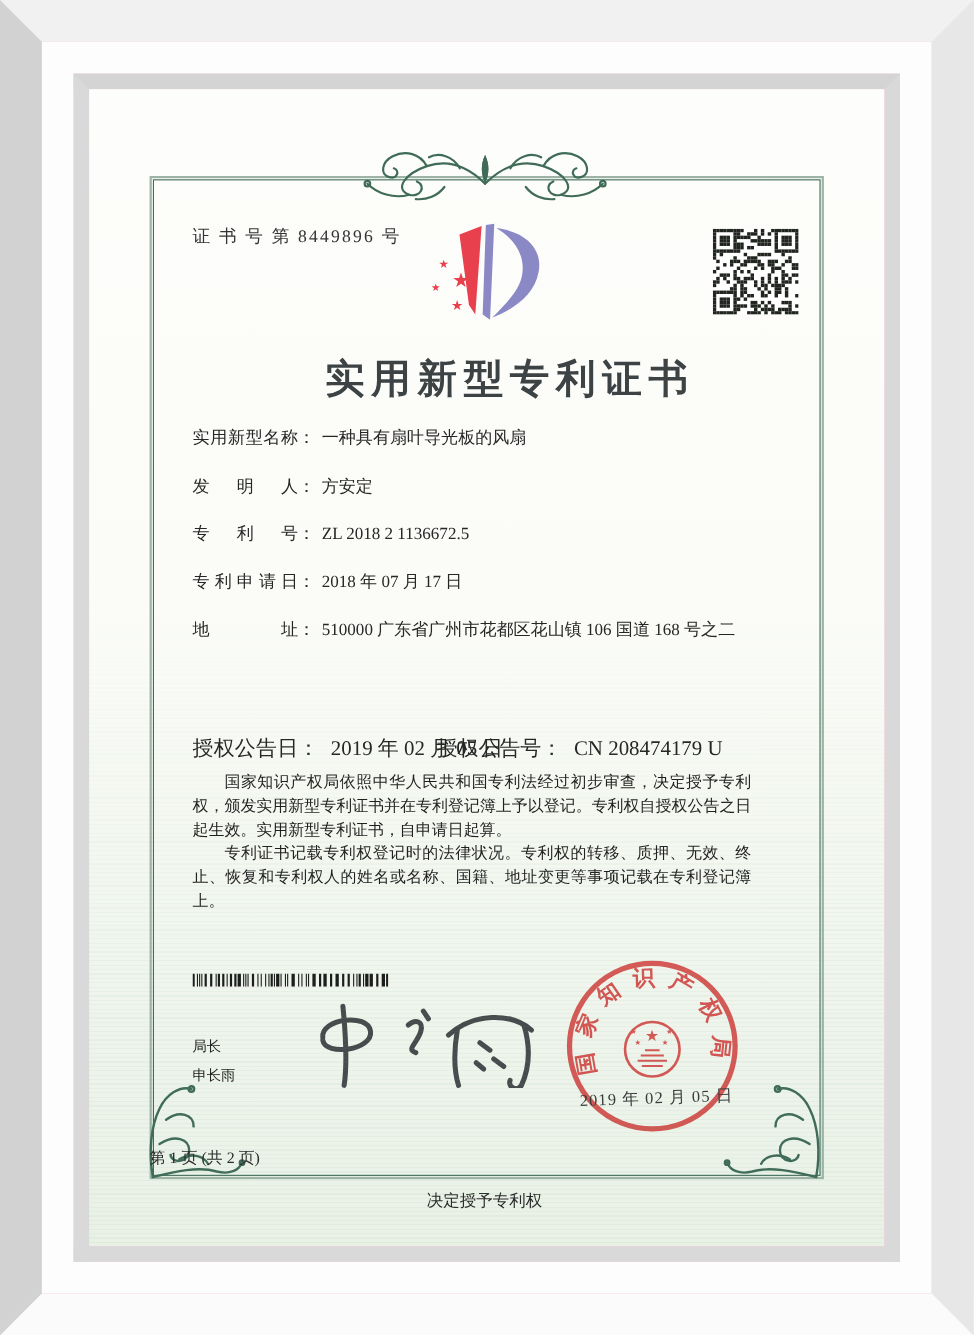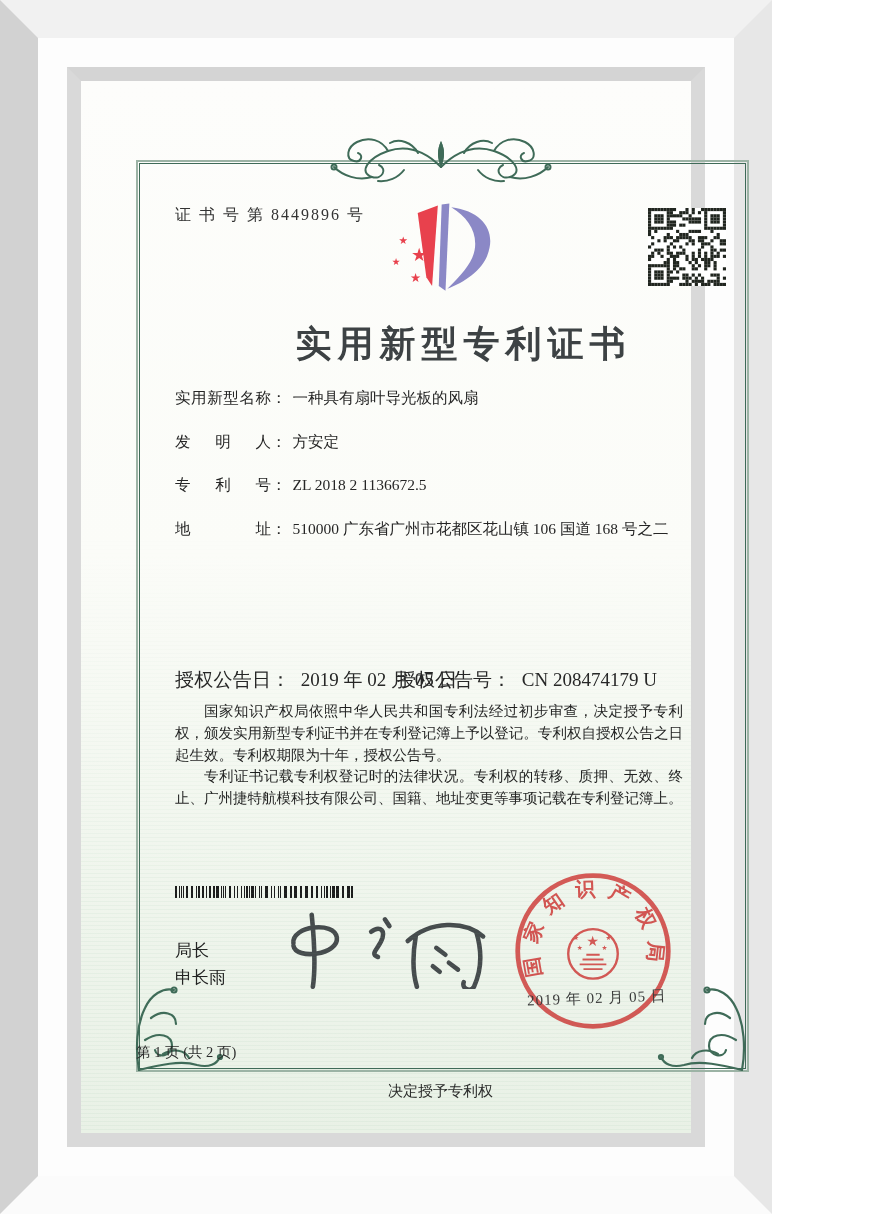--- a/index.html
+++ b/index.html
@@ -1,16 +1,16 @@
 <!DOCTYPE html>
 <html style="--border-green: #3f6b58; --ornament-green: #55826d; --seal-red: #e04a4a; --logo-red: #e8414d; --logo-purple: #8b88c6; --ink: #262626;"><head>
 <meta charset="utf-8">
 <style>
   html,body{margin:0;padding:0;background:#fff;}
-  .stage{position:relative;width:772px;height:1214px;overflow:hidden;
+  .stage{position:relative;width:885px;height:1214px;overflow:hidden;
          font-family:"Liberation Serif",serif;background:#f9a8d4;}
   
   .frame-bevel{position:absolute;inset:0;border:38px solid;
     border-color:#f1f1f1 #e7e7e7 #fbfbfb #d2d2d2;box-sizing:border-box;}
   .frame-face{position:absolute;inset:0;border:29px solid #fdfdfd;
     box-shadow:inset 0 0 3px #e3e3e3;box-sizing:border-box;}
   .frame-lip{position:absolute;inset:0;border:14px solid #d9d9d9;
     border-top-color:#d4d4d4;box-sizing:border-box;}
   
   .paper{position:absolute;inset:0;
@@ -30,21 +30,21 @@
   .fields{left:94px;top:307px;width:520px;font-size:15.5px;color:#262626;}
   .frow{height:43.5px;white-space:nowrap;}
   .lbl{display:inline-block;width:96px;text-align:justify;text-align-last:justify;}
   .val{margin-left:6px;}
   .grant{left:94px;top:586px;font-size:19px;color:#262626;white-space:nowrap;}
   .g2{position:absolute;left:222px;top:0;white-space:nowrap;}
   .paras{left:94px;top:620px;width:508px;font-size:14.5px;line-height:21.8px;
     text-align:justify;color:#1f1f1f;}
   .paras p{margin:0;text-indent:2em;}
   .barcode{left:94px;top:803px;width:178px;height:12px;}
-  .signoff{left:94px;top:856px;font-size:17px;color:#222;line-height:27px;}
+  .signoff{left:94px;top:856px;font-size:13px;color:#222;line-height:27px;}
   .signature{left:198px;top:828px;}
   .seal{left:431px;top:789px;width:162px;height:162px;mix-blend-mode:multiply;}
   .sealdate{left:446px;top:908px;font-size:15px;color:#3a3a3a;letter-spacing:1px;
     transform:rotate(-2deg);}
   .pageinfo{left:55px;top:962px;width:609px;font-size:14.5px;color:#2a2a2a;}
   .backnote{left:55px;top:1001px;width:609px;text-align:center;font-size:15px;color:#2a2a2a;}
   .green-ink{color:var(--border-green,#3f6b58);}
   .orn-top{left:247px;top:41px;}
   .fl-left{left:48px;top:899px;}
   .fl-right{left:576px;top:899px;}
@@ -417,37 +417,38 @@
                   <rect x="74.88" y="74.88" width="3.12" height="3.12"></rect>
                 </g>
               </svg></div>
 
           <h1 class="abs title">实用新型专利证书</h1>
 
           <div class="abs fields" id="fields">
               <div class="frow"><span class="lbl">实用新型名称</span><span>：</span><span class="val">一种具有扇叶导光板的风扇</span></div>
               <div class="frow"><span class="lbl">发明人</span><span>：</span><span class="val">方安定</span></div>
               <div class="frow"><span class="lbl">专利号</span><span>：</span><span class="val">ZL 2018 2 1136672.5</span></div>
+              <div class="frow"><span class="lbl">专利申请日</span><span>：</span><span class="val">2018 年 07 月 17 日</span></div>
               <div class="frow"><span class="lbl">地址</span><span>：</span><span class="val">510000 广东省广州市花都区花山镇 106 国道 168 号之二</span></div>
             </div>
 
           <div class="abs grant">
             <span>
               <span class="lbl">授权公告日</span><span>：</span>
               <span class="val">2019 年 02 月 05 日</span>
             </span>
             <span class="g2">
               <span>授权公告号</span><span>：</span>
               <span class="val">CN 208474179 U</span>
             </span>
           </div>
 
           <div class="abs paras">
-            <p>国家知识产权局依照中华人民共和国专利法经过初步审查，决定授予专利权，颁发实用新型专利证书并在专利登记簿上予以登记。专利权自授权公告之日起生效。专利权期限为十年，授权公告号。</p>
-            <p>专利证书记载专利权登记时的法律状况。专利权的转移、质押、无效、终止、广州捷特航模科技有限公司、国籍、地址变更等事项记载在专利登记簿上。</p>
+            <p>国家知识产权局依照中华人民共和国专利法经过初步审查，决定授予专利权，颁发实用新型专利证书并在专利登记簿上予以登记。专利权自授权公告之日起生效。实用新型专利证书，自申请日起算。</p>
+            <p>专利证书记载专利权登记时的法律状况。专利权的转移、质押、无效、终止、恢复和专利权人的姓名或名称、国籍、地址变更等事项记载在专利登记簿上。</p>
           </div>
 
           <div class="abs barcode" id="barcode"><svg width="178" height="12" viewBox="0 0 178 12">
                 <g fill="#1c1c1c">
                   <rect x="0" y="0" width="2" height="12"></rect>
                   <rect x="4" y="0" width="1" height="12"></rect>
                   <rect x="6" y="0" width="1" height="12"></rect>
                   <rect x="8" y="0" width="1" height="12"></rect>
                   <rect x="11" y="0" width="2" height="12"></rect>
                   <rect x="16" y="0" width="2" height="12"></rect>

